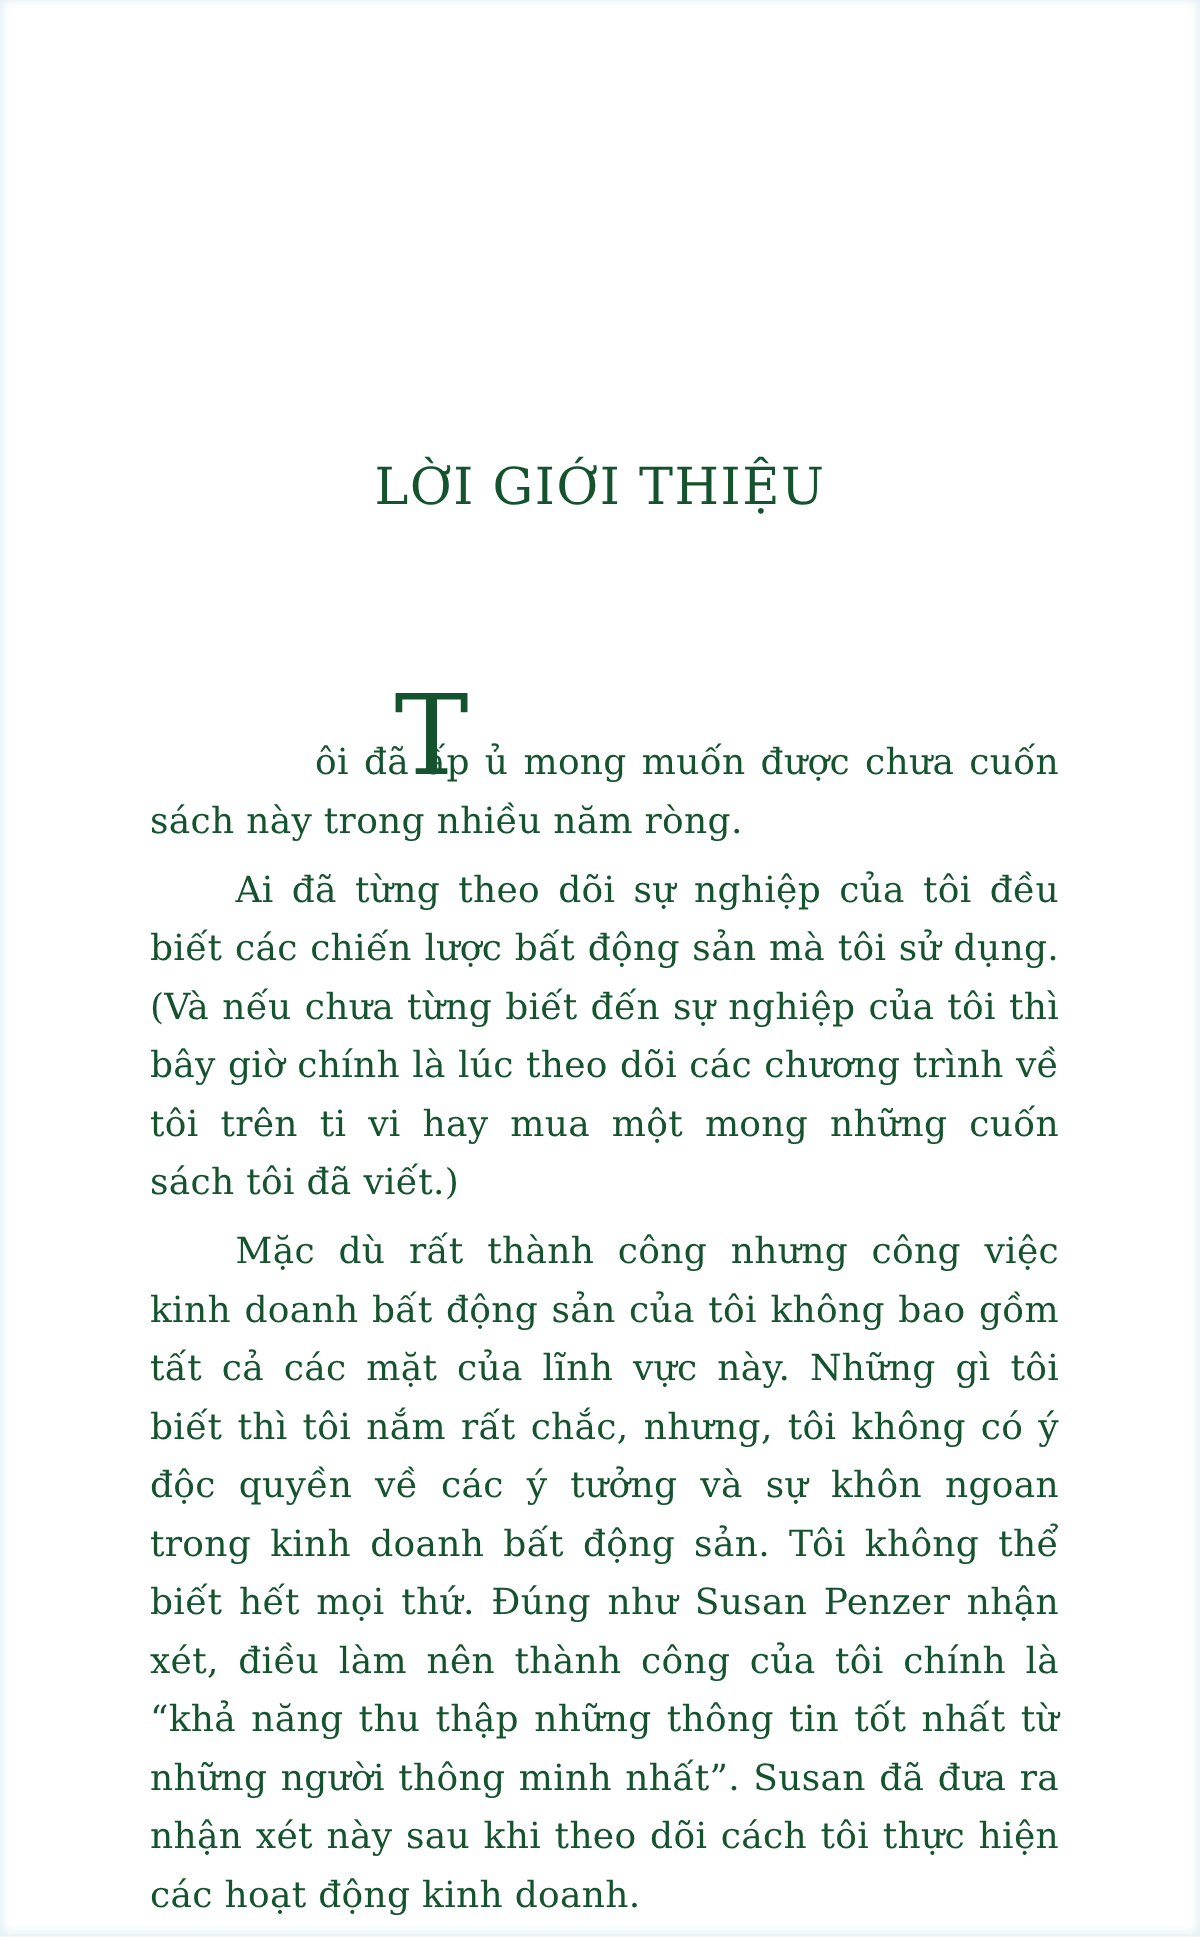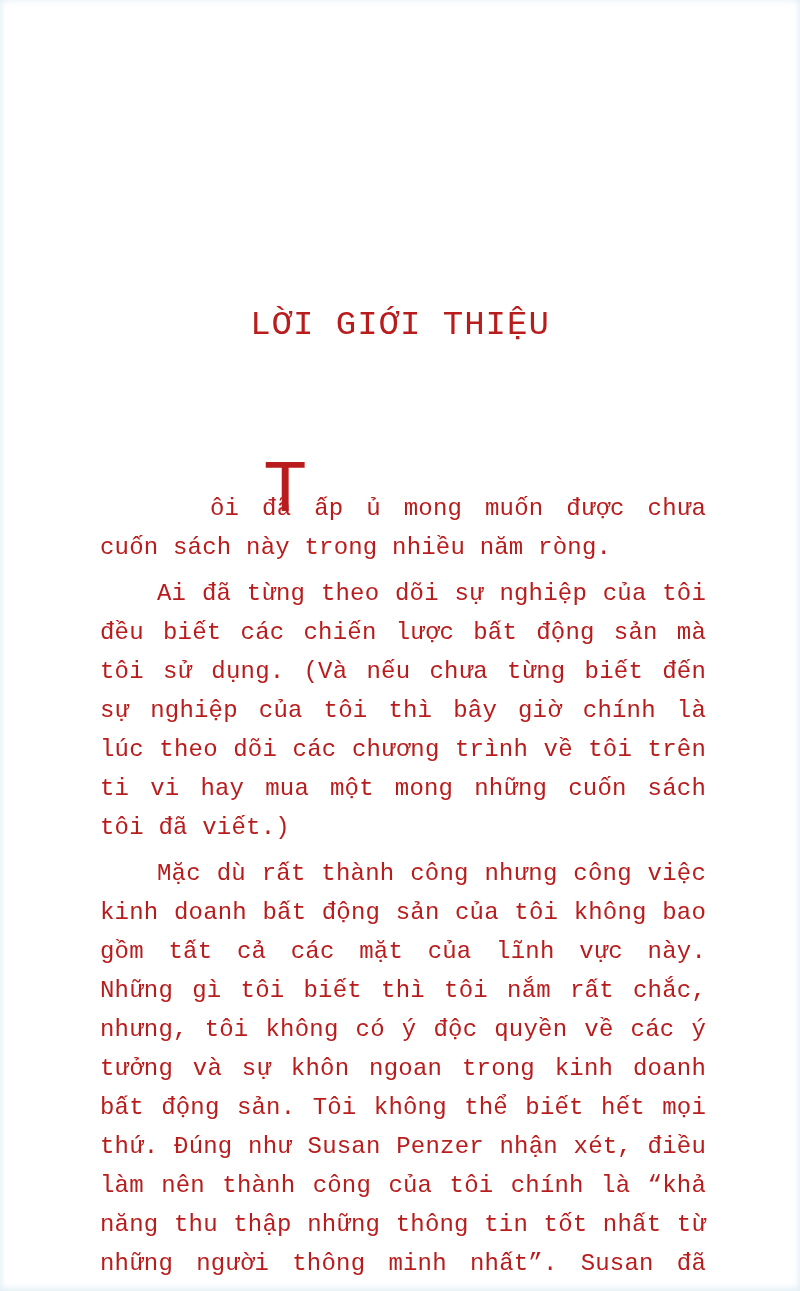--- a/index.html
+++ b/index.html
@@ -48,21 +48,21 @@
     left: 53px;
     top: -35px;
     font-size: 74px;
     line-height: 1;
     letter-spacing: 0;
   }
 </style>
 </head>
 <body>
 
-<div class="page" style="background: rgb(255, 255, 255); color: #b91c1c; font-family: Liberation Mono, monospace;">
+<div class="page" style="background: rgb(255, 255, 255); color: #14532d;">
 
   <h1 class="chapter-title">LỜI GIỚI THIỆU</h1>
 
   <div class="body-text">
 
     <p class="para-first"><span class="dropcap">T</span><span>ôi đã ấp ủ mong muốn được chưa cuốn sách này trong nhiều năm ròng.</span></p>
 
     <p class="para-indent">Ai đã từng theo dõi sự nghiệp của tôi đều biết các chiến lược bất động sản mà tôi sử dụng. (Và nếu chưa từng biết đến sự nghiệp của tôi thì bây giờ chính là lúc theo dõi các chương trình về tôi trên ti vi hay mua một mong những cuốn sách tôi đã viết.)</p>
 
     <p class="para-indent">Mặc dù rất thành công nhưng công việc kinh doanh bất động sản của tôi không bao gồm tất cả các mặt của lĩnh vực này. Những gì tôi biết thì tôi nắm rất chắc, nhưng, tôi không có ý độc quyền về các ý tưởng và sự khôn ngoan trong kinh doanh bất động sản. Tôi không thể biết hết mọi thứ. Đúng như Susan Penzer nhận xét, điều làm nên thành công của tôi chính là “khả năng thu thập những thông tin tốt nhất từ những người thông minh nhất”. Susan đã đưa ra nhận xét này sau khi theo dõi cách tôi thực hiện các hoạt động kinh doanh.</p>

